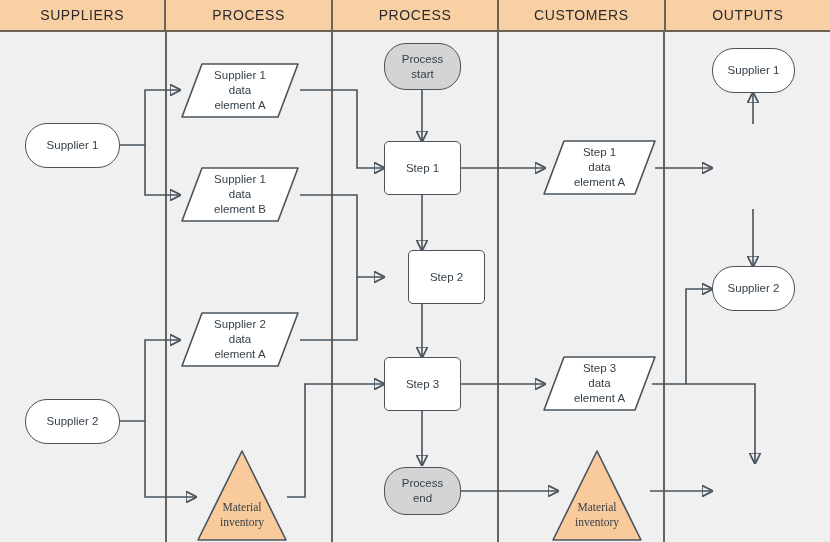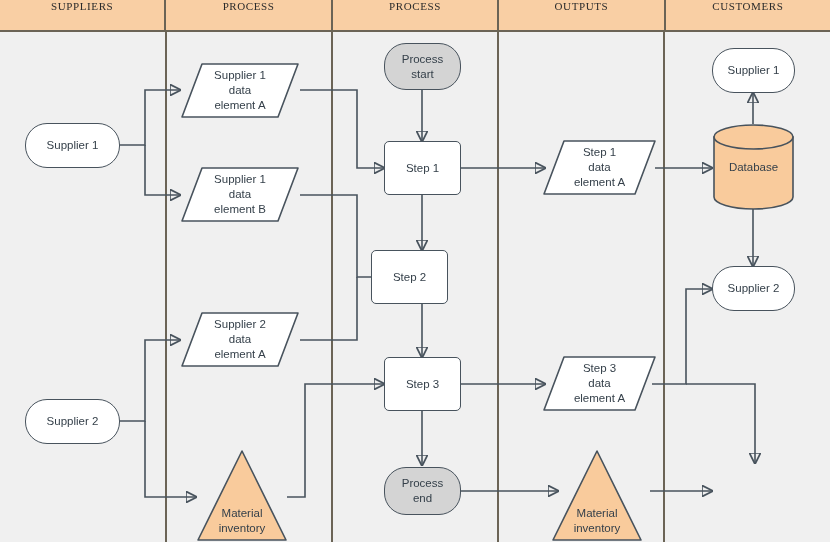--- a/index.html
+++ b/index.html
@@ -21,27 +21,27 @@
     left: 0; top: 0;
     width: 830px; height: 32px;
     display: flex;
     background: #f9cfa4;
     border-bottom: 2px solid #6b6456;
     box-sizing: border-box;
   }
   .header-cell {
     flex: 1 1 0;
     display: flex;
-    justify-content: center;
-    font-size: 11px;
+    align-items: center;
+    justify-content: center;
+    font-size: 14px;
     letter-spacing: 0.6px;
     color: #2b2b2b;
     border-right: 2px solid #6b6456;
     box-sizing: border-box;
-    font-family: Liberation Serif, serif;
   }
   .header-cell:last-child { border-right: none; }
 
   
   .col-divider {
     position: absolute;
     top: 32px;
     width: 2px;
     height: 510px;
     background: #6b6456;
@@ -99,23 +99,24 @@
     align-items: center;
     justify-content: center;
   }
 
   
   .tri-wrap { position: absolute; }
   .tri-wrap svg { position: absolute; left: 0; top: 0; overflow: visible; }
   .tri-wrap .node-label {
     position: absolute;
     left: 0;
-    bottom: 6px;
+    bottom: 12px;
     width: 100%;
     display: block;
+    font-family: Liberation Serif, serif;
   }
 
   
   .cyl-wrap { position: absolute; }
   .cyl-wrap svg { position: absolute; left: 0; top: 0; overflow: visible; }
   .cyl-wrap .node-label {
     position: absolute;
     left: 0; top: 0;
     width: 100%; height: 100%;
     display: flex;
@@ -145,24 +146,24 @@
     <div class="header-cell">
       <span>SUPPLIERS</span>
     </div>
     <div class="header-cell">
       <span>PROCESS</span>
     </div>
     <div class="header-cell">
       <span>PROCESS</span>
     </div>
     <div class="header-cell">
+      <span>CUSTOMERS</span>
+    </div>
+    <div class="header-cell">
       <span>OUTPUTS</span>
-    </div>
-    <div class="header-cell">
-      <span>CUSTOMERS</span>
     </div>
   </div>
 
   <div class="col-divider" style="left:165px;"></div>
   <div class="col-divider" style="left:331px;"></div>
   <div class="col-divider" style="left:497px;"></div>
   <div class="col-divider" style="left:663px;"></div>
 
   <svg id="connectors" viewBox="0 0 830 542" width="830" height="542">
     <defs>
@@ -256,21 +257,21 @@
 
   <div class="stadium gray" style="left:384px; top:43px; width:77px; height:47px;">
     <span class="node-label">Process
 start</span>
   </div>
 
   <div class="step-box" style="left:384px; top:141px; width:77px; height:54px;">
     <span class="node-label">Step 1</span>
   </div>
 
-  <div class="step-box" style="left:371px; top:250px; width:77px; height:54px;">
+  <div class="step-box" style="left:408px; top:250px; width:77px; height:54px;">
     <span class="node-label">Step 2</span>
   </div>
 
   <div class="step-box" style="left:384px; top:357px; width:77px; height:54px;">
     <span class="node-label">Step 3</span>
   </div>
 
   <div class="stadium gray" style="left:384px; top:467px; width:77px; height:48px;">
     <span class="node-label">Process
 end</span>
@@ -299,26 +300,19 @@
       <path d="M 46 3 L 90 92 L 2 92 Z" fill="#f9cb9c" stroke="#48535d" stroke-width="1.6" stroke-linejoin="round"></path>
     </svg>
     <span class="node-label">Material
 inventory</span>
   </div>
 
   <div class="stadium" style="left:712px; top:48px; width:83px; height:45px;">
     <span class="node-label">Supplier 1</span>
   </div>
 
-  <div class="cyl-wrap" style="left:712px; top:124px; width:83px; height:86px;">
-    <svg width="83" height="86" viewBox="0 0 83 86">
-      <path d="M 2 13 L 2 73 A 39.5 12 0 0 0 81 73 L 81 13 Z" fill="#f9cb9c" stroke="#48535d" stroke-width="1.6"></path>
-      <ellipse cx="41.5" cy="13" rx="39.5" ry="12" fill="#f9cb9c" stroke="#48535d" stroke-width="1.6"></ellipse>
-    </svg>
-    <span class="node-label">Database</span>
-  </div>
 
   <div class="stadium" style="left:712px; top:266px; width:83px; height:45px;">
     <span class="node-label">Supplier 2</span>
   </div>
 
 
 </div>
 
 </body></html>

